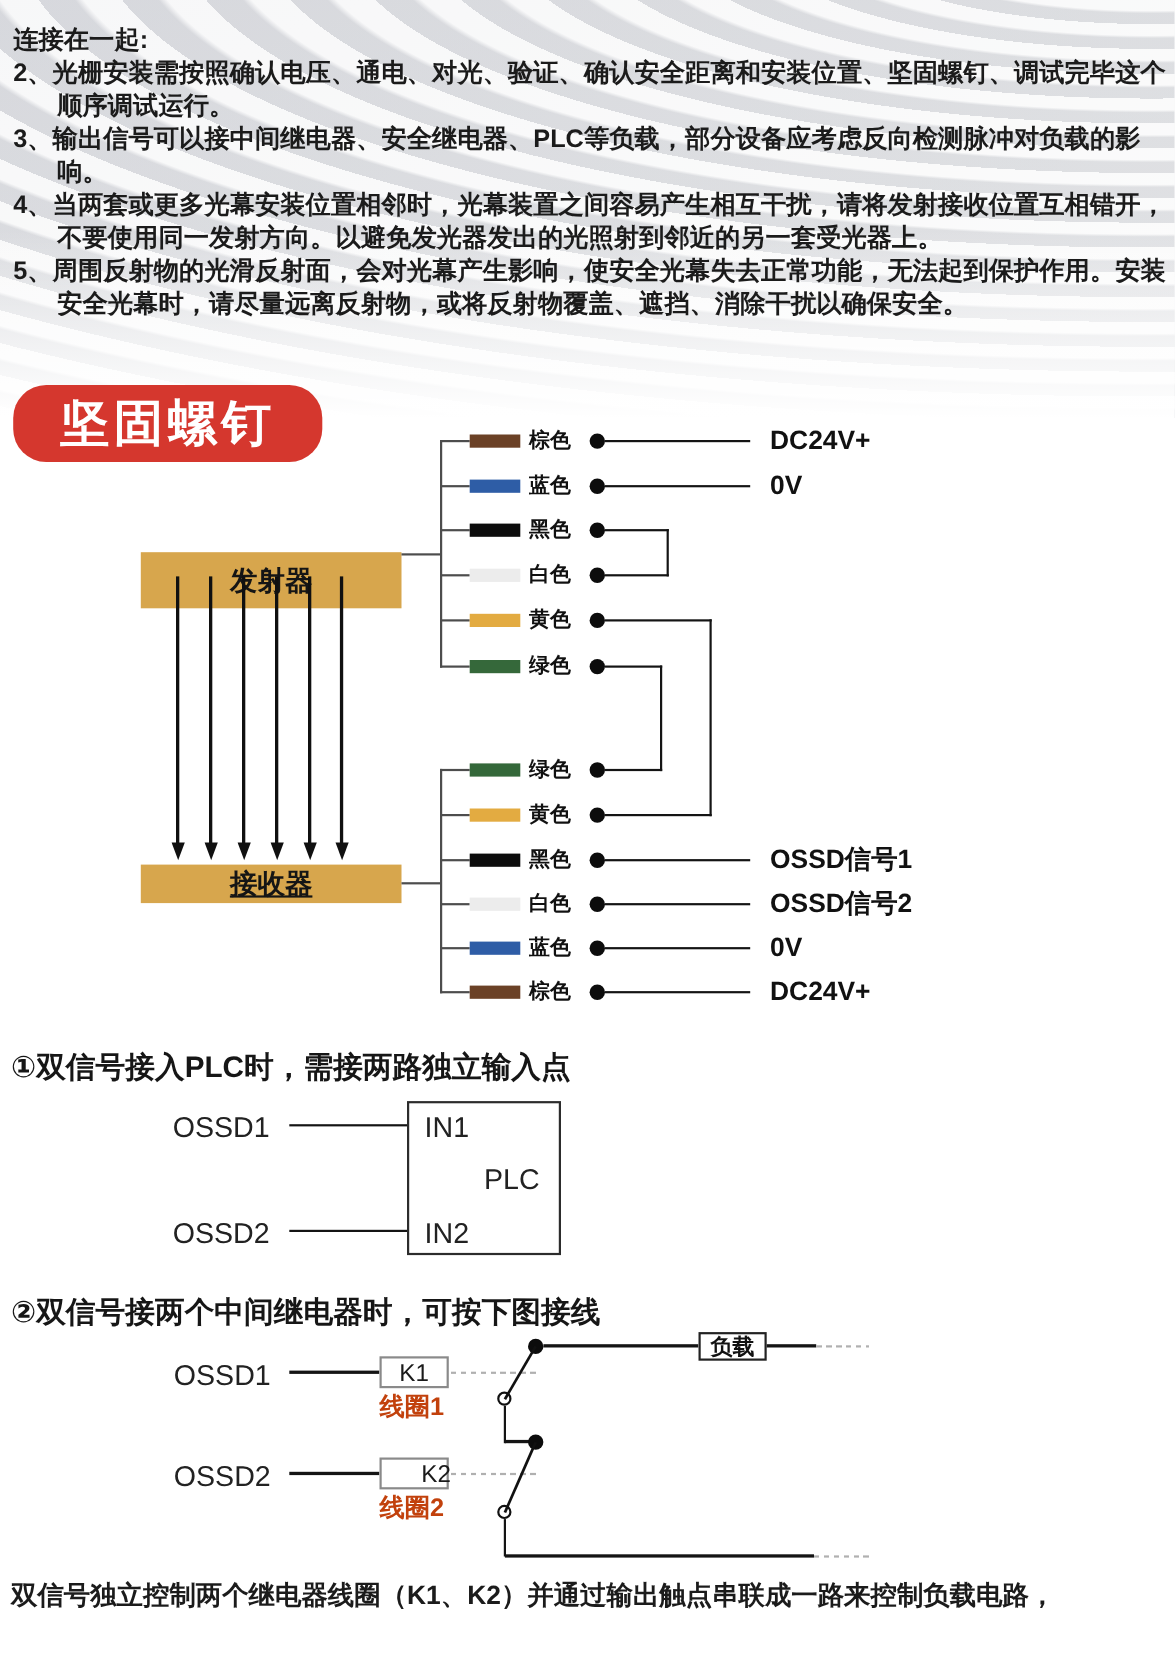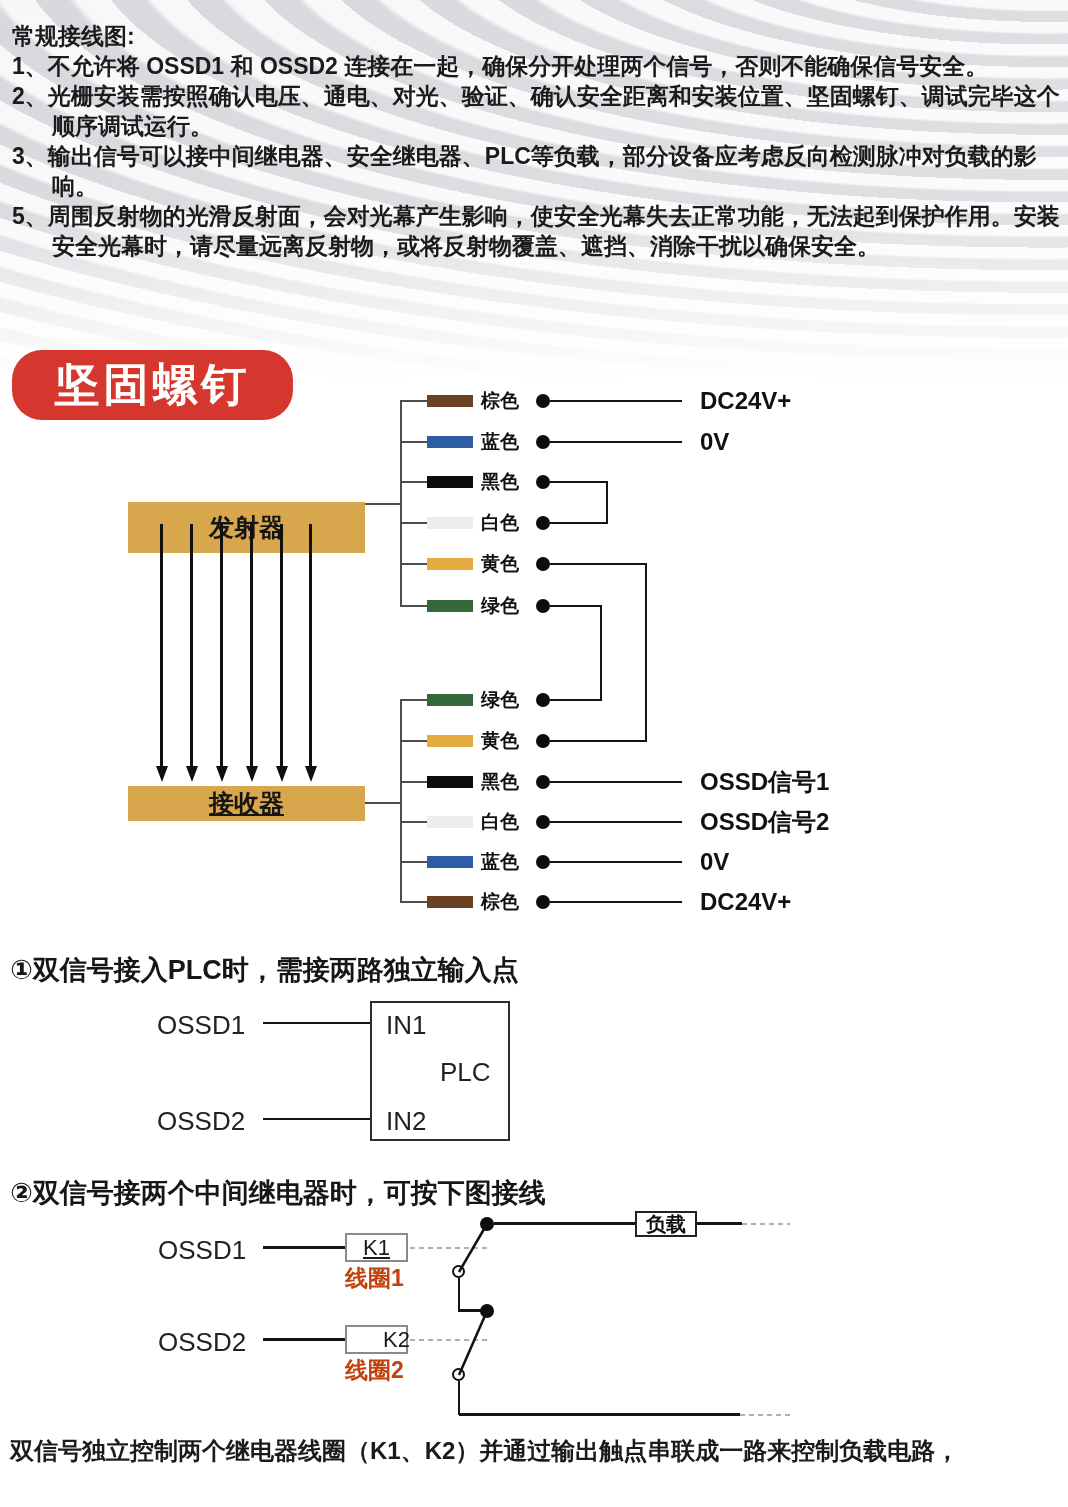--- a/index.html
+++ b/index.html
@@ -65,24 +65,24 @@
   .footer{position:absolute; left:10px; top:1434px; width:1052px;
     font-size:24px; line-height:34px; font-weight:600; color:#1b1b1b;}
 </style>
 </head>
 <body>
 
 <div class="page">
   <div class="bg-swirl"></div>
 
   <div class="notice">
-    <div class="notice-title">常规接线图:</div>
-    <div class="notice-item"><span>1、</span><span>不允许将 OSSD1 和 OSSD2 连接在一起，确保分开处理两个信号，否则不能确保信号安全。</span></div>
+    <div class="notice-title">连接在一起:</div>
     <div class="notice-item"><span>2、</span><span>光栅安装需按照确认电压、通电、对光、验证、确认安全距离和安装位置、坚固螺钉、调试完毕这个顺序调试运行。</span></div>
     <div class="notice-item"><span>3、</span><span>输出信号可以接中间继电器、安全继电器、PLC等负载，部分设备应考虑反向检测脉冲对负载的影响。</span></div>
+    <div class="notice-item"><span>4、</span><span>当两套或更多光幕安装位置相邻时，光幕装置之间容易产生相互干扰，请将发射接收位置互相错开，不要使用同一发射方向。以避免发光器发出的光照射到邻近的另一套受光器上。</span></div>
     <div class="notice-item"><span>5、</span><span>周围反射物的光滑反射面，会对光幕产生影响，使安全光幕失去正常功能，无法起到保护作用。安装安全光幕时，请尽量远离反射物，或将反射物覆盖、遮挡、消除干扰以确保安全。</span></div>
   </div>
 
   <div class="banner" style="background: rgb(213, 55, 46);">
     <span>坚固螺钉</span>
   </div>
 
   <div class="devbox" style="left: 128px; top: 487px; height: 51px; background: rgb(215, 166, 77); margin-top: 15px;">
     <span>发射器</span>
   </div>
@@ -213,21 +213,21 @@
   <div class="hline" style="left:263px; top:1118px; width:107px; height:2px;"></div>
   <div class="plcbox"></div>
   <div class="inbox-label" style="left:386px; top:1010px;">IN1</div>
   <div class="inbox-label" style="left:440px; top:1057px;">PLC</div>
   <div class="inbox-label" style="left:386px; top:1106px;">IN2</div>
 
   <div class="sec-title" style="top:1175px;">②双信号接两个中间继电器时，可按下图接线</div>
 
   <div class="sig-label" style="left:158px; top:1235px;">OSSD1</div>
   <div class="hline" style="left:263px; top:1246px; width:82px; height:3px;"></div>
-  <div class="kbox" style="left:345px; top:1233px;text-decoration:underline;">
+  <div class="kbox" style="left:345px; top:1233px;">
       <span>K1</span>
     </div>
   <div class="coil" style="left:345px; top:1263px;">线圈1</div>
   <div class="dash" style="left:410px; top:1247px; width:80px;"></div>
 
   <div class="sig-label" style="left:158px; top:1327px;">OSSD2</div>
   <div class="hline" style="left:263px; top:1338px; width:82px; height:3px;"></div>
   <div class="kbox" style="left:345px; top:1325px;padding-left:40px;">
       <span>K2</span>
     </div>

